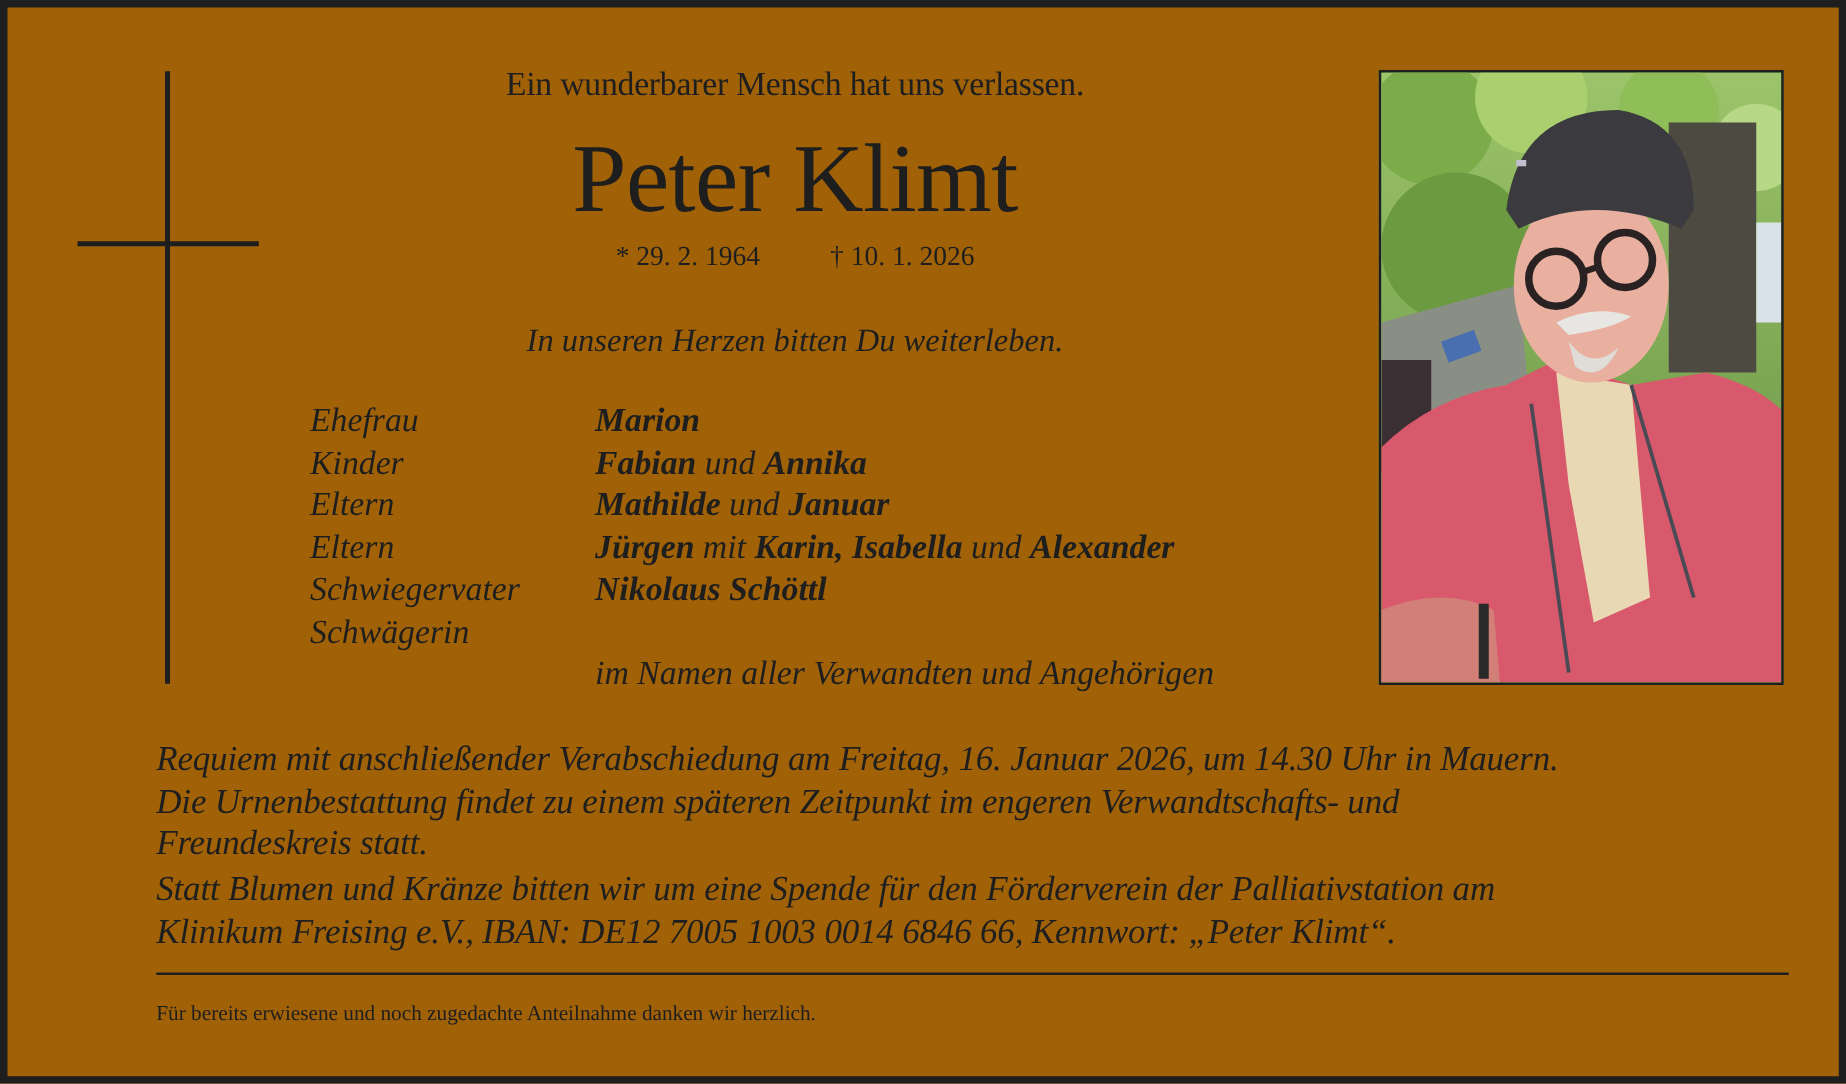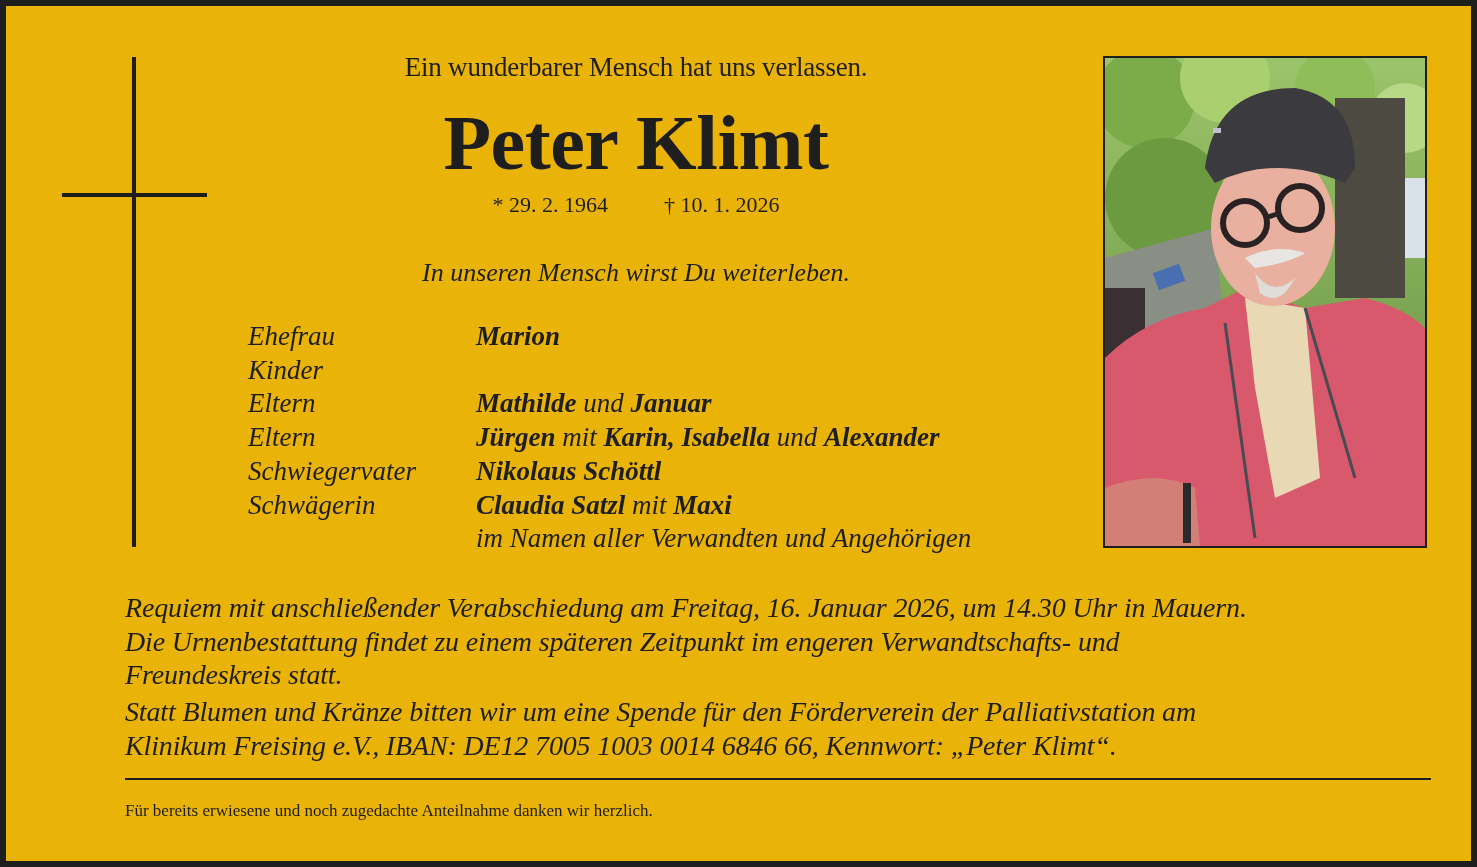--- a/index.html
+++ b/index.html
@@ -17,21 +17,21 @@
     }
     .frame {
       position: absolute;
       left: 0; top: 0;
       width: 1477px; height: 867px;
       box-sizing: border-box;
       border-left: 6px solid #1e1e1e;
       border-top: 6px solid #1e1e1e;
       border-right: 6px solid #1e1e1e;
       border-bottom: 6px solid #1e1e1e;
-      background: #eab308;
+      background: #a16207;
     }
     
     .cross-v {
       position: absolute;
       left: 126px; top: 51px;
       width: 4px; height: 490px;
       background: #1e1e1e;
     }
     .cross-h {
       position: absolute;
@@ -48,21 +48,21 @@
       line-height: 34px;
       letter-spacing: -0.2px;
     }
     .name {
       position: absolute;
       left: 230px; width: 800px;
       top: 92px;
       text-align: center;
       font-size: 78px;
       line-height: 90px;
-      font-weight: bold;
+      font-weight: normal;
       letter-spacing: -0.5px;
     }
     .dates {
       position: absolute;
       left: 230px; width: 800px;
       top: 183px;
       text-align: center;
       font-size: 22px;
       line-height: 32px;
     }
@@ -133,45 +133,45 @@
 <div class="frame">
 
   <div class="cross-v"></div>
   <div class="cross-h"></div>
 
   <div class="intro">Ein wunderbarer Mensch hat uns verlassen.</div>
   <div class="name">Peter Klimt</div>
   <div class="dates">
     <span>* 29. 2. 1964</span><span class="gap"></span><span>† 10. 1. 2026</span>
   </div>
-  <div class="motto">In unseren Mensch wirst Du weiterleben.</div>
+  <div class="motto">In unseren Herzen bitten Du weiterleben.</div>
 
   <div class="relatives" id="relatives">
       <div class="rel-row">
         <span class="rel-label">Ehefrau</span>
         <span class="rel-value"><b>Marion</b></span>
       </div>
       <div class="rel-row">
         <span class="rel-label">Kinder</span>
+        <span class="rel-value"><b>Fabian</b><span> und </span><b>Annika</b></span>
       </div>
       <div class="rel-row">
         <span class="rel-label">Eltern</span>
         <span class="rel-value"><b>Mathilde</b><span> und </span><b>Januar</b></span>
       </div>
       <div class="rel-row">
         <span class="rel-label">Eltern</span>
         <span class="rel-value"><b>Jürgen</b><span> mit </span><b>Karin, Isabella</b><span> und </span><b>Alexander</b></span>
       </div>
       <div class="rel-row">
         <span class="rel-label">Schwiegervater</span>
         <span class="rel-value"><b>Nikolaus Schöttl</b></span>
       </div>
       <div class="rel-row">
         <span class="rel-label">Schwägerin</span>
-        <span class="rel-value"><b>Claudia Satzl</b><span> mit </span><b>Maxi</b></span>
       </div>
       <div class="rel-row">
         <span class="rel-label"></span>
         <span class="rel-value"><span>im Namen aller Verwandten und Angehörigen</span></span>
       </div>
     </div>
 
   <div class="photo">
     <svg width="320" height="488" viewBox="0 0 320 488" xmlns="http://www.w3.org/2000/svg">
       <defs>

